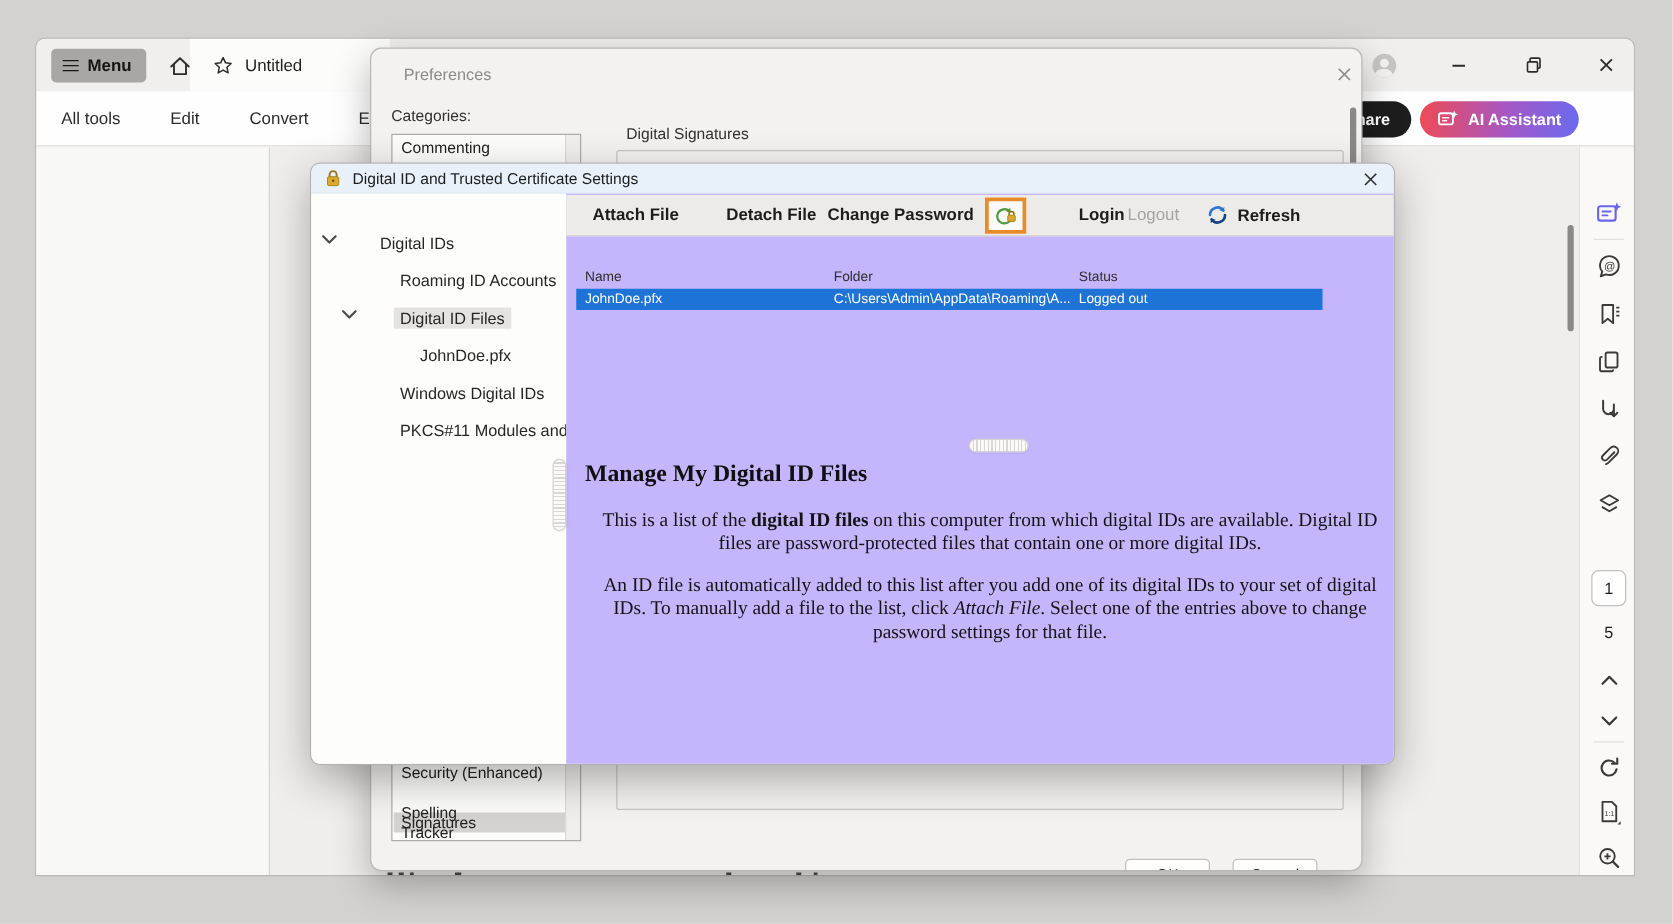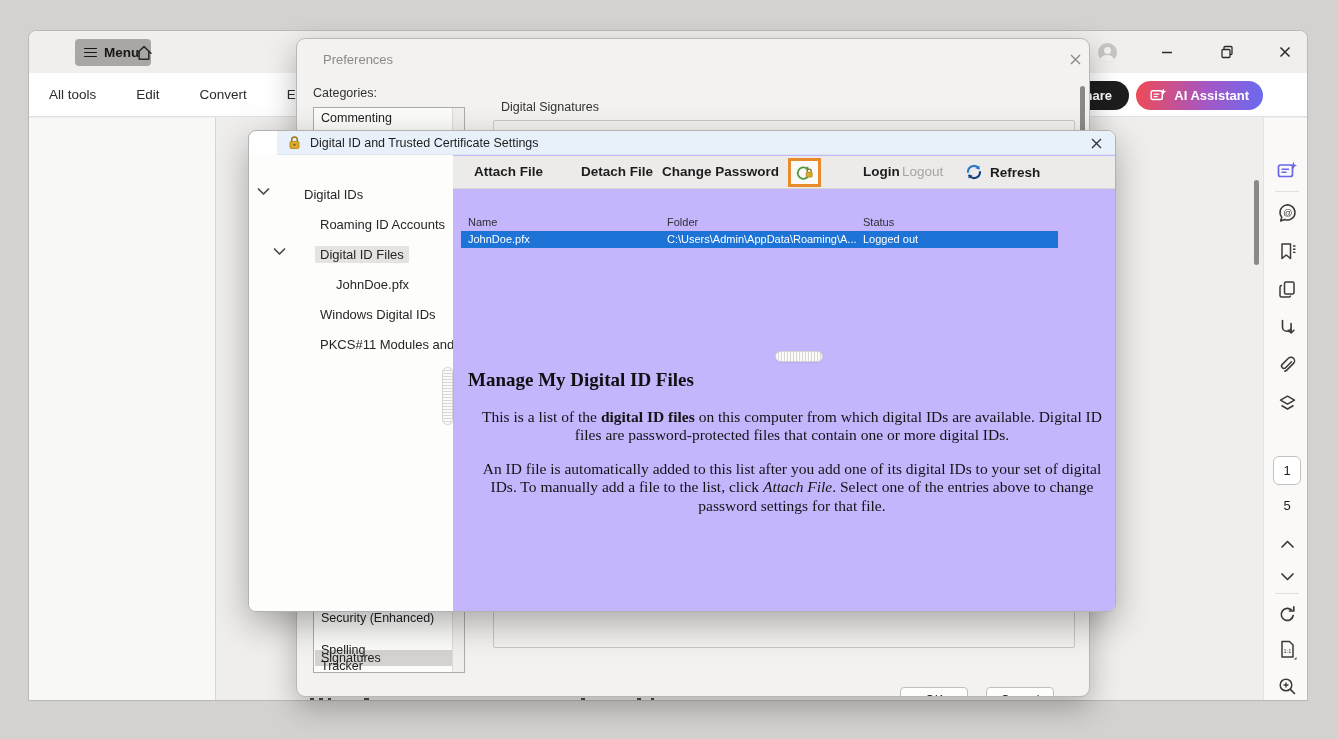--- a/index.html
+++ b/index.html
@@ -16,21 +16,21 @@
   
   #app-window {
     left:28px; top:30px; width:1280px; height:671px;
     background:#f0eeec; border:1px solid #bbb9b7;
     border-radius:8px 8px 0 0; z-index:1; overflow:hidden;
   }
   #titlebar { left:0; top:0; width:100%; height:42px; background:#f1efed; }
   #menu-button {
     left:12px; top:8px; height:27px; padding:0 12px 0 9px;
     background:#a9a7a5; border-radius:4px; display:flex; align-items:center; gap:7px;
-    font-size:13.5px; font-weight:bold; color:#161616; cursor:default;margin-left:34px;
+    font-size:13.5px; font-weight:bold; color:#161616; cursor:default;
   }
   .hamburger { width:13px; height:10px; display:flex; flex-direction:column; justify-content:space-between; }
   .hamburger span { display:block; height:1.8px; background:#161616; border-radius:1px; }
   #home-button { left:95px; top:8px; width:40px; height:27px; display:flex; align-items:center; justify-content:center; }
   #doc-tab {
     left:123px; top:0; width:160px; height:42px; background:#fcfcfb;
     display:flex; align-items:center; gap:9px; padding-left:18px;
     font-size:13.5px; color:#1f1f1f;
   }
   #window-controls { right:8px; top:0; height:42px; display:flex; align-items:center; gap:14px; }
@@ -99,21 +99,21 @@
     background:#fdfdfc; border:1px solid #c2c0be; border-radius:4px;
     font-size:12.5px; color:#222; font-family:inherit;
   }
   #ok-button { left:603px; }
   #cancel-button { left:689px; }
 
   
   #digitalid-dialog {
     left:248px; top:130px; width:868px; height:482px;
     background:#ffffff; border:1px solid #b3b1af; border-radius:8px;
-    box-shadow:0 12px 34px rgba(0,0,0,.30); z-index:20; overflow:hidden;padding-left:28px;
+    box-shadow:0 12px 34px rgba(0,0,0,.30); z-index:20; overflow:hidden;
   }
   #did-titlebar {
     left:0; top:0; width:100%; height:24px; background:#e8f1fa;
     border-bottom:1px solid #dde7f0; display:flex; align-items:center; gap:8px; padding-left:10px;
   }
   #did-title { font-size:12.5px; color:#1d1d1d; }
   #did-close { position:absolute; right:8px; top:1px; width:22px; height:22px; display:flex; align-items:center; justify-content:center; color:#333; font-size:14px; }
 
   #did-tree { left:0; top:24px; width:204px; height:458px; background:#fdfdfc; overflow:hidden; }
   .tree-row { position:absolute; left:0; width:100%; height:22px; }
@@ -178,20 +178,26 @@
           <span></span>
           <span></span>
           <span></span>
         </span>
       <span>Menu</span>
     </div>
     <div id="home-button" class="abs">
       <svg width="20" height="20" viewBox="0 0 20 20">
         <path d="M3 10.2 L10 3.6 L17 10.2 M5.2 8.4 V16.3 H14.8 V8.4" fill="none" stroke="#2b2b2b" stroke-width="1.5" stroke-linecap="round" stroke-linejoin="round"></path>
       </svg>
+    </div>
+    <div id="doc-tab" class="abs">
+      <svg width="17" height="17" viewBox="0 0 20 20">
+        <path d="M10 2.5 L12.3 7.4 L17.5 8 L13.6 11.6 L14.7 16.8 L10 14.2 L5.3 16.8 L6.4 11.6 L2.5 8 L7.7 7.4 Z" fill="none" stroke="#2b2b2b" stroke-width="1.4" stroke-linejoin="round"></path>
+      </svg>
+      <span>Untitled</span>
     </div>
     <div id="window-controls" class="abs">
       <div class="winbtn">
         <svg width="17" height="17" viewBox="0 0 18 18">
           <g fill="#3b3b3b">
             <circle cx="3" cy="3" r="1.7"></circle>
               <circle cx="9" cy="3" r="1.7"></circle>
               <circle cx="15" cy="3" r="1.7"></circle>
             <circle cx="3" cy="9" r="1.7"></circle>
               <circle cx="9" cy="9" r="1.7"></circle>

